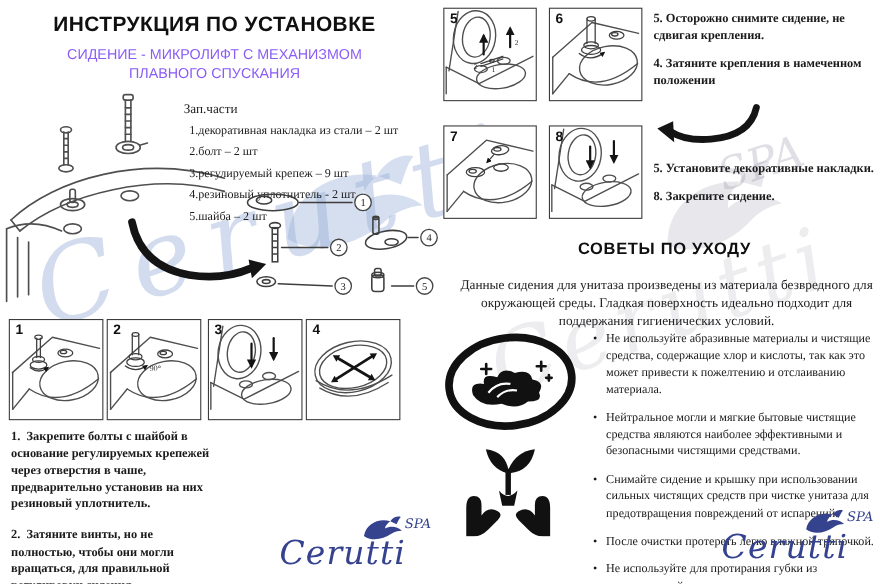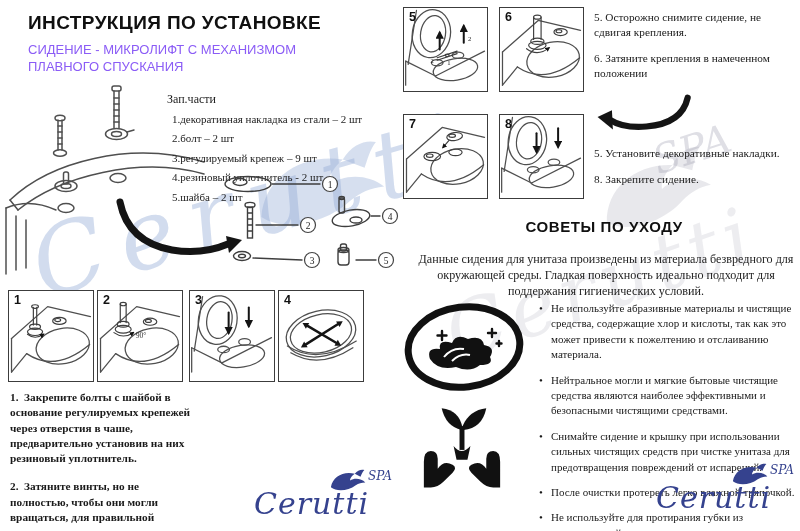--- a/index.html
+++ b/index.html
@@ -11,21 +11,21 @@
   
   .wm{position:absolute;pointer-events:none;font-style:italic;font-family:"DejaVu Serif",serif;white-space:nowrap}
   .wm-blue-script{left:34px;top:212px;font-size:95px;letter-spacing:16px;color:rgba(148,172,214,.42);
                   transform:rotate(-16deg);transform-origin:0 50%}
   .wm-gray-script{left:448px;top:292px;font-size:78px;letter-spacing:6px;color:rgba(150,150,168,.17);
                   transform:rotate(-19deg);transform-origin:0 50%}
   .wm-gray-spa{left:652px;top:126px;font-size:40px;color:rgba(150,150,168,.30);transform:rotate(-18deg)}
   .wm-svg{position:absolute;pointer-events:none}
 
   
-  .header{left:28px;top:12px;width:334px;text-align:left}
+  .header{left:28px;top:12px;width:334px;text-align:center}
   .header h1{font-family:"Liberation Sans",sans-serif;font-size:19px;font-weight:bold;
              letter-spacing:.4px;color:#101010;margin-bottom:7px}
   .header .sub{font-family:"Liberation Sans",sans-serif;font-size:13px;line-height:17px;color:#8b5cf6}
 
   
   .parts{left:167px;top:92px;width:240px}
   .parts .ph{font-size:12px;font-weight:normal;margin-bottom:3px}
   .parts ul{list-style:none;font-size:11px;line-height:19.4px}
   .parts li{white-space:nowrap;padding-left:5px}
 
@@ -34,21 +34,21 @@
   .panel-r{width:85px;height:85px}
   .panel svg{width:100%;height:100%;display:block}
   .pnum{position:absolute;top:2px;left:5px;font-size:12.5px;font-weight:bold;color:#111;
         font-family:"Liberation Sans",sans-serif;z-index:2}
 
   
   .stepcol p{font-size:11.3px;font-weight:bold;line-height:15.3px;margin-bottom:13px;color:#1a1a1a}
   .steps-l1{left:10px;top:390px;width:184px}
   .steps-l2{left:200px;top:390px;width:170px}
   .steps-r{left:594px;top:10px;width:204px}
-  .steps-r p{font-size:11.3px;font-weight:normal;line-height:15px;margin-bottom:11px;color:#1a1a1a}
+  .steps-r p{font-size:11.3px;font-weight:bold;line-height:15px;margin-bottom:11px;color:#1a1a1a}
   .arrow-gap{height:48px;position:relative;margin:2px 0 6px}
 
   
   .care-h{left:408px;top:218px;width:392px;text-align:center;font-family:"Liberation Sans",sans-serif;
           font-size:15px;font-weight:bold;letter-spacing:.6px;color:#101010}
   .care-intro{left:410px;top:251px;width:392px;text-align:center;font-size:12.1px;line-height:16px;color:#222}
   .bullets{left:538px;top:301px;width:263px;list-style:none}
   .bullets li{position:relative;font-size:11px;font-weight:normal;line-height:15.4px;
               margin-bottom:10px;padding-left:13px;color:#1a1a1a}
   .bullets li::before{content:"\2022";position:absolute;left:1px;top:0}
@@ -329,21 +329,21 @@
     <span class="pnum">8</span>
     <svg viewBox="0 0 100 100">
       <use href="#s-raised"></use>
       <line class="barrow" x1="44" y1="22" x2="44" y2="44" marker-end="url(#ah)"></line>
       <line class="barrow" x1="70" y1="16" x2="70" y2="38" marker-end="url(#ah)"></line>
     </svg>
   </div>
 
   <div class="abs steps-r">
     <p>5. Осторожно снимите сидение, не сдвигая крепления.</p>
-    <p>6. Затяните крепления в намеченном положении</p>
+    <p>4. Затяните крепления в намеченном положении</p>
     <div class="arrow-gap">
       <svg style="position:absolute;left:0;top:0;width:102px;height:46px" viewBox="0 0 105 48">
         <path d="M97,6 Q91,33 54,36 Q30,38 16,29" fill="none" stroke="#141414" stroke-width="6.5" stroke-linecap="round"></path>
         <polygon points="3,26 18,19 19,39" fill="#141414"></polygon>
       </svg>
     </div>
     <p>5. Установите декоративные накладки.</p>
     <p>8. Закрепите сидение.</p>
   </div>
 

